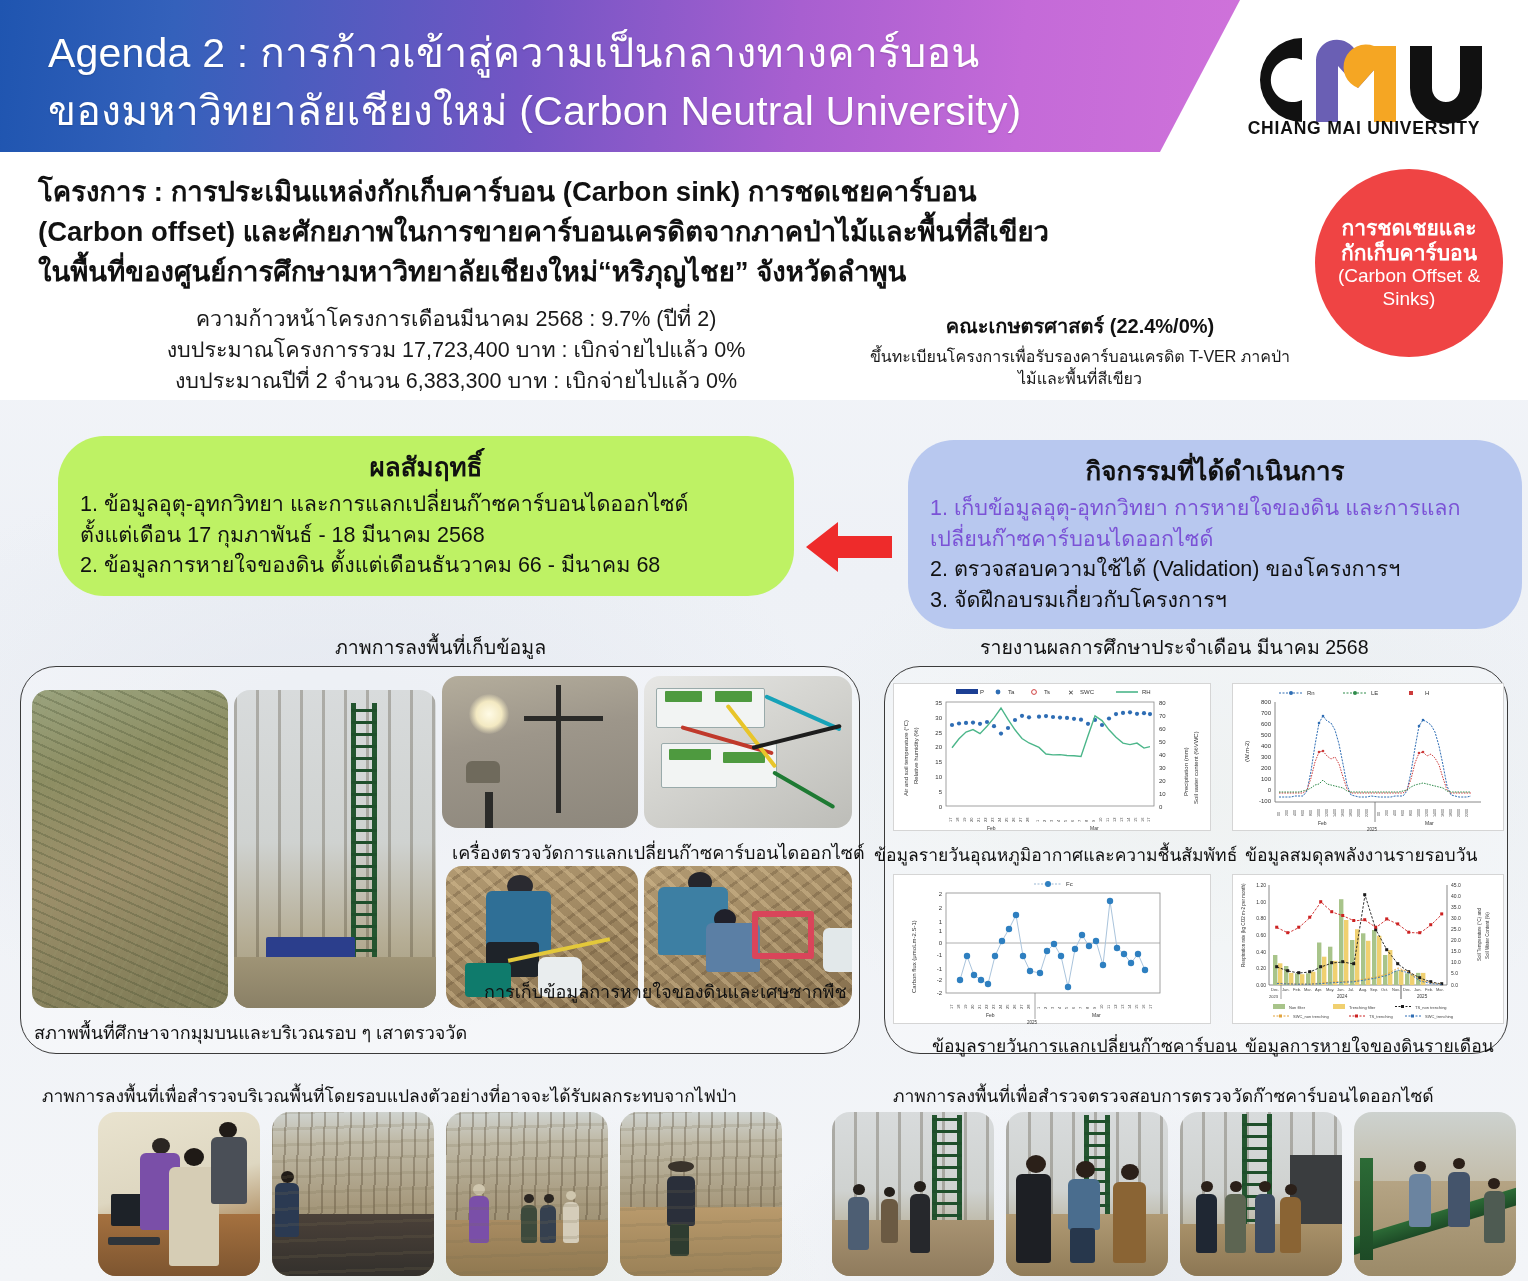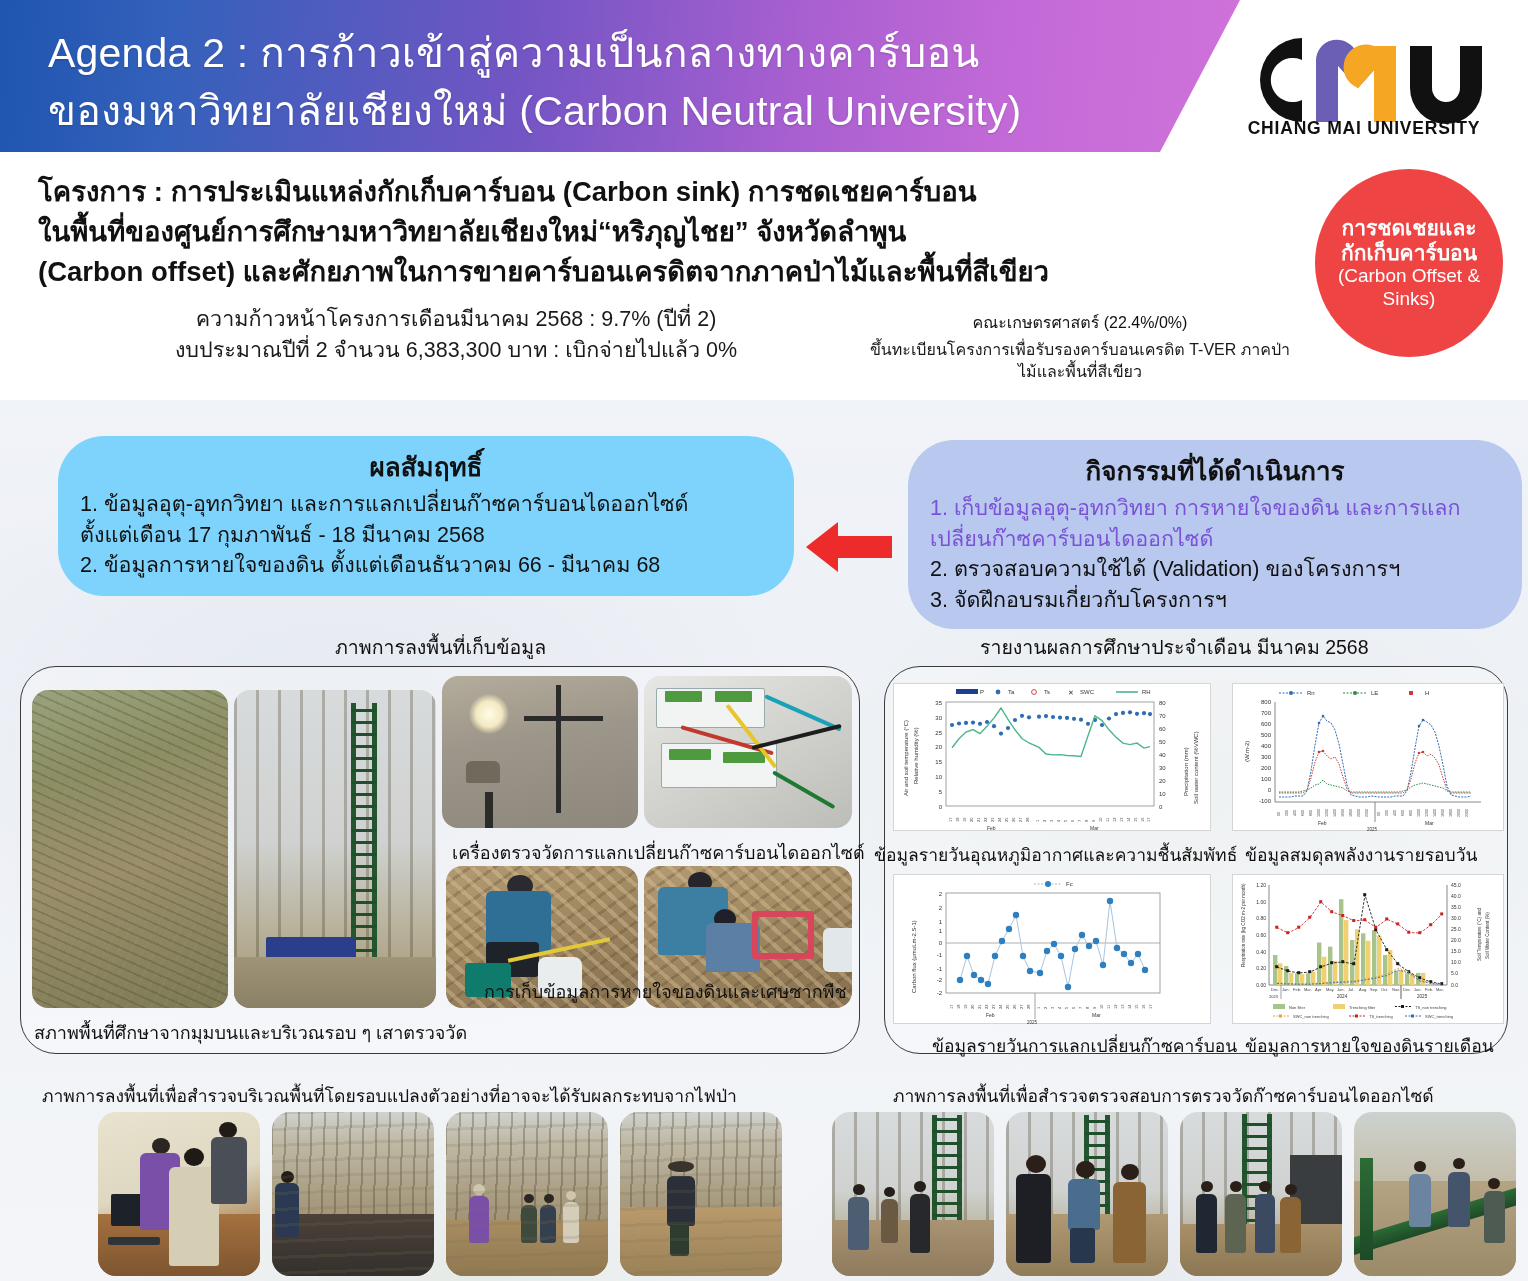--- a/index.html
+++ b/index.html
@@ -60,21 +60,21 @@
   }
   .proj-title span{ display:block; }
   .proj-stats{
     position:absolute; left:46px; top:152px; width:820px;
     font-size:21.5px; line-height:1.45; color:#1a1a1a;
   }
   .proj-stats span{ display:block;text-align:center; }
   .fac-block{
     position:absolute; left:830px; top:158px; width:500px; text-align:center;
   }
-  .fac-title{ font-size:16px; font-weight:400; color:#111; }
+  .fac-title{ font-size:20px; font-weight:700; color:#111; }
   .fac-note{ font-size:16px; line-height:1.4; color:#1a1a1a; margin-top:4px; }
 
   .olive-badge{
     position:absolute; right:25px; top:17px;
     width:188px; height:188px; border-radius:50%;
     background:#ef4444;
     display:flex; flex-direction:column; align-items:center; justify-content:center;
     color:#fff; text-align:center; line-height:1.2;
   }
   .olive-badge .th{ font-size:21px; font-weight:700; }
@@ -82,21 +82,21 @@
 
   
   .box{
     position:absolute; z-index:3; border-radius:46px; padding:10px 22px 14px;
   }
   .box h3{ text-align:center; font-size:26px; font-weight:700; color:#111; margin-bottom:2px;}
   .box p{ font-size:21.5px; line-height:1.42; color:#111; }
   .box p.accent{ color:#7b52d6; }
   .box-result{
     left:58px; top:436px; width:736px; min-height:160px;
-    background:#7dd3fc;
+    background:#bef264;
   }
   .box-activity{
     left:908px; top:440px; width:614px; min-height:162px;
     background:#b8c8ef;
   }
 
   .arrow-left{ position:absolute; left:806px; top:520px; z-index:3; }
 
   
   .sec-cap{
@@ -224,25 +224,26 @@
     <path d="M150 26 A21 21 0 0 0 134 68 L150 50 Z" fill="#f5a623"></path>
 
     <path d="M186 26 L186 68 A36 36 0 0 0 258 68 L258 26 L236 26 L236 68 A14 14 0 0 1 208 68 L208 26 Z" fill="#111"></path>
   </svg>
   <div class="cmu-sub">CHIANG MAI UNIVERSITY</div>
 </div>
 
 <div class="project">
   <div class="proj-title">
     <span>โครงการ : การประเมินแหล่งกักเก็บคาร์บอน (Carbon sink) การชดเชยคาร์บอน</span>
+    <span>(Carbon offset) และศักยภาพในการขายคาร์บอนเครดิตจากภาคป่าไม้และพื้นที่สีเขียว</span>
     <span>ในพื้นที่ของศูนย์การศึกษามหาวิทยาลัยเชียงใหม่“หริภุญไชย” จังหวัดลำพูน</span>
-    <span>(Carbon offset) และศักยภาพในการขายคาร์บอนเครดิตจากภาคป่าไม้และพื้นที่สีเขียว</span>
   </div>
   <div class="proj-stats">
     <span>ความก้าวหน้าโครงการเดือนมีนาคม 2568 : 9.7% (ปีที่ 2)</span>
+    <span>งบประมาณโครงการรวม 17,723,400 บาท : เบิกจ่ายไปแล้ว 0%</span>
     <span>งบประมาณปีที่ 2 จำนวน 6,383,300 บาท : เบิกจ่ายไปแล้ว 0%</span>
   </div>
   <div class="fac-block">
     <div class="fac-title">คณะเกษตรศาสตร์ (22.4%/0%)</div>
     <div class="fac-note">
       <span>ขึ้นทะเบียนโครงการเพื่อรับรองคาร์บอนเครดิต T-VER ภาคป่า</span><br>
       <span>ไม้และพื้นที่สีเขียว</span>
     </div>
   </div>
   <div class="olive-badge">

